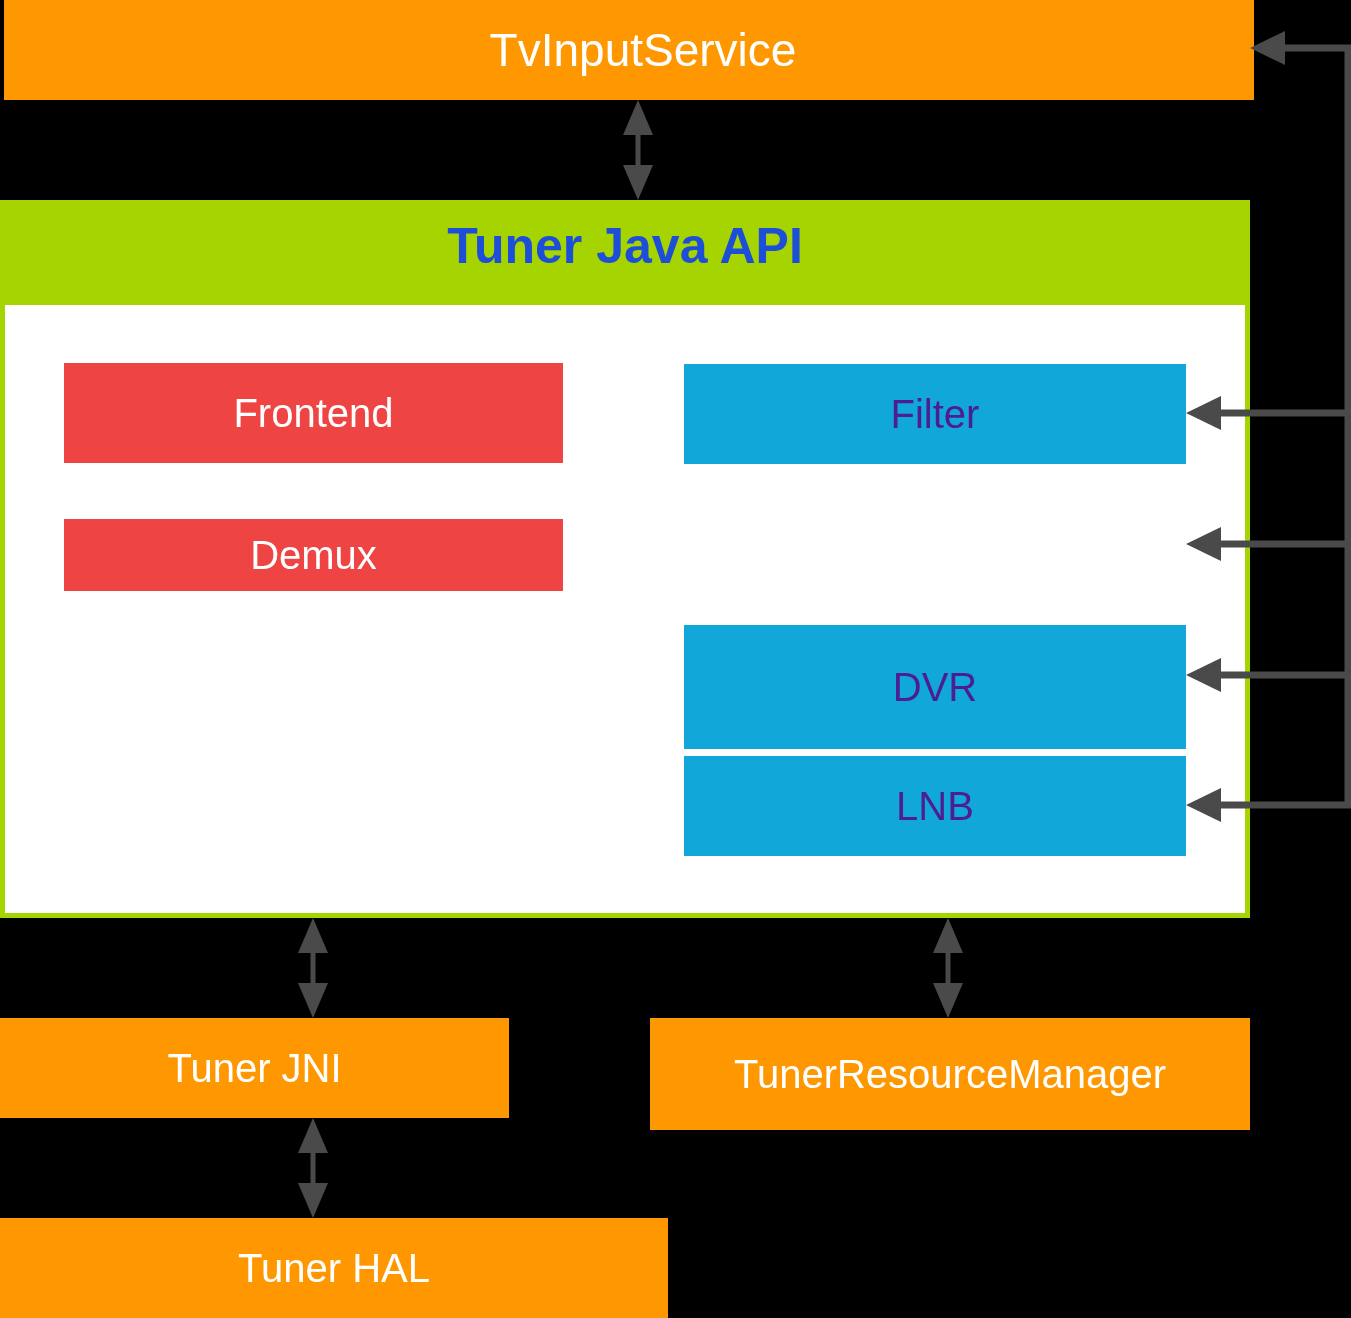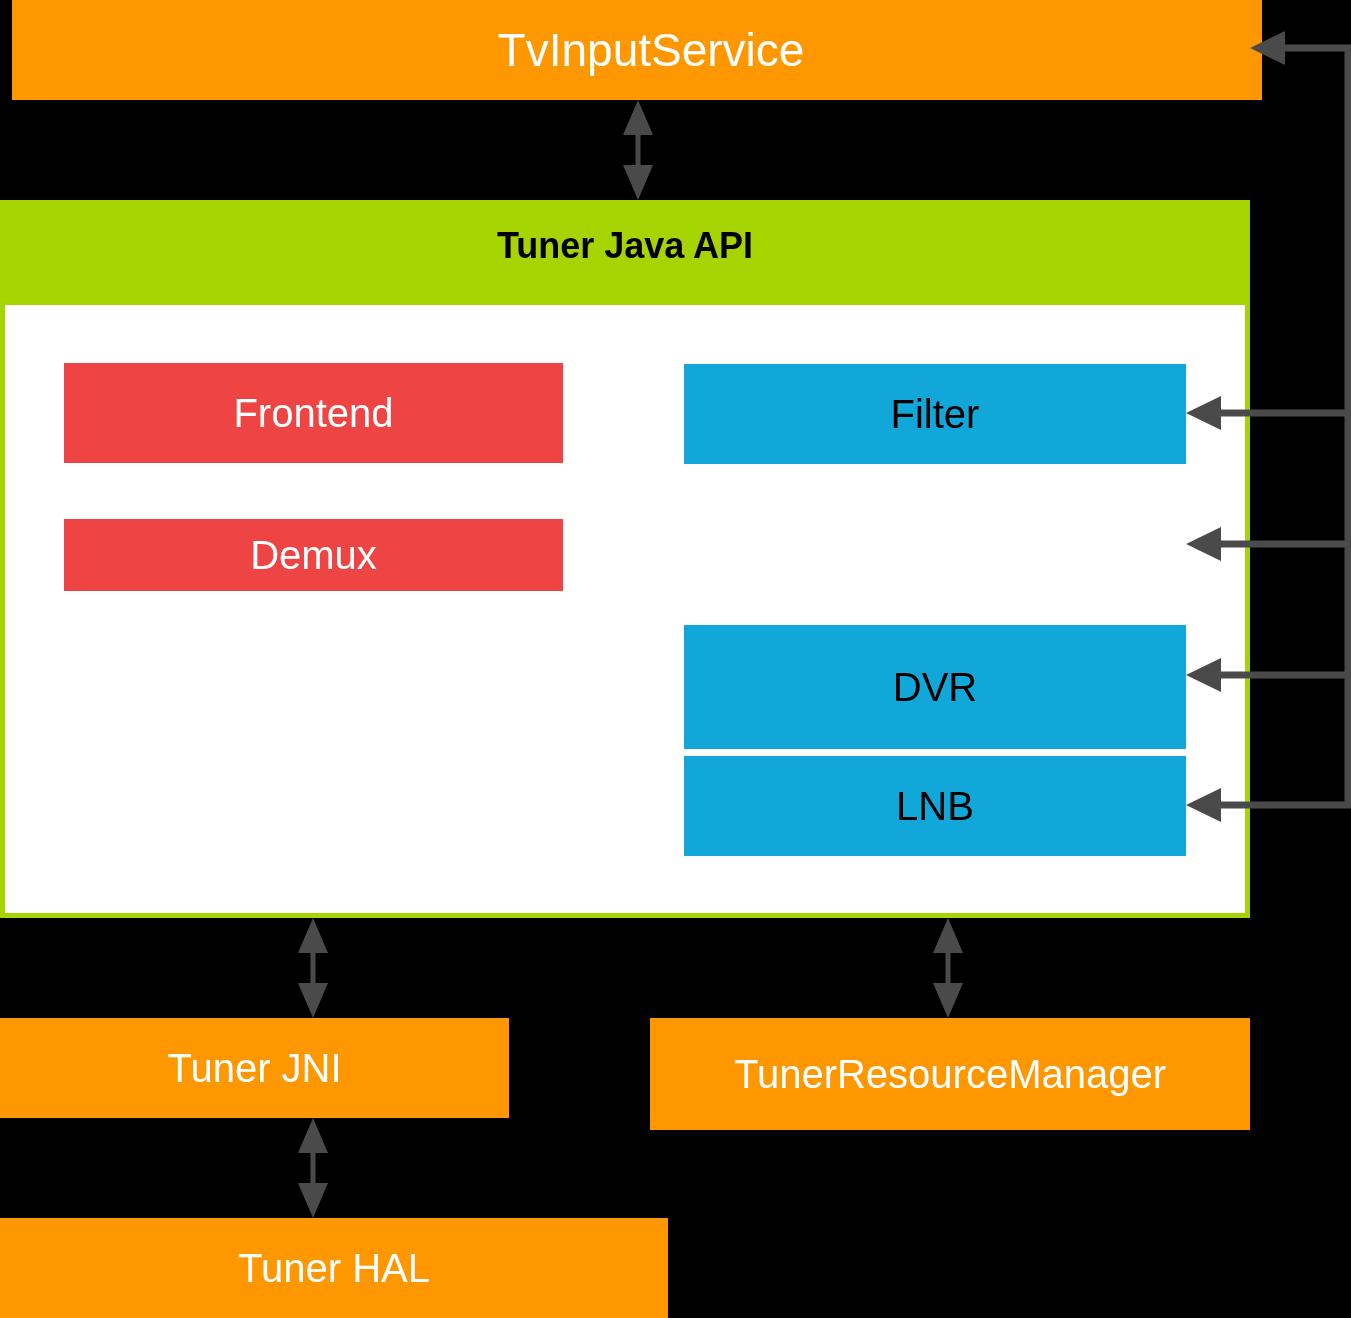--- a/index.html
+++ b/index.html
@@ -23,21 +23,21 @@
     display: flex;
     align-items: center;
     justify-content: center;
     text-align: center;
     line-height: 1.05;
     white-space: nowrap;
   }
 
   
   #tvinputservice {
-    left: 12px;
+    left: 4px;
     top: 0px;
     width: 1250px;
     height: 100px;
     background: #FF9800;
     color: #FFFFFF;
     font-size: 46px;
     padding-left: 28px;
   }
 
   
@@ -52,22 +52,22 @@
   }
   #tuner-java-api-header {
     position: absolute;
     left: 0px;
     top: 0px;
     width: 1250px;
     height: 92px;
     display: flex;
     align-items: center;
     justify-content: center;
-    color: #000000;
-    font-size: 36px;
+    color: #1d4ed8;
+    font-size: 50px;
     font-weight: bold;
     white-space: nowrap;
   }
   #tuner-java-api-body {
     position: absolute;
     left: 5px;
     top: 105px;
     width: 1240px;
     height: 608px;
     background: #FFFFFF;
@@ -78,21 +78,21 @@
     background: #ef4444;
     color: #FFFFFF;
     font-size: 40px;
   }
   #box-frontend { left: 64px; top: 363px; width: 499px; height: 100px; }
   #box-demux    { left: 64px; top: 519px; width: 499px; height: 72px; }
 
   
   .blue-box {
     background: #11A7D9;
-    color: #000000;
+    color: #4c1d95;
     font-size: 40px;
   }
   #box-filter       { left: 684px; top: 364px; width: 502px; height: 100px; }
   #box-descrambler  { left: 684px; top: 495px; width: 502px; height: 100px; }
   #box-dvr          { left: 684px; top: 625px; width: 502px; height: 124px; }
   #box-lnb          { left: 684px; top: 756px; width: 502px; height: 100px; }
 
   
   .orange-box {
     background: #FF9800;

